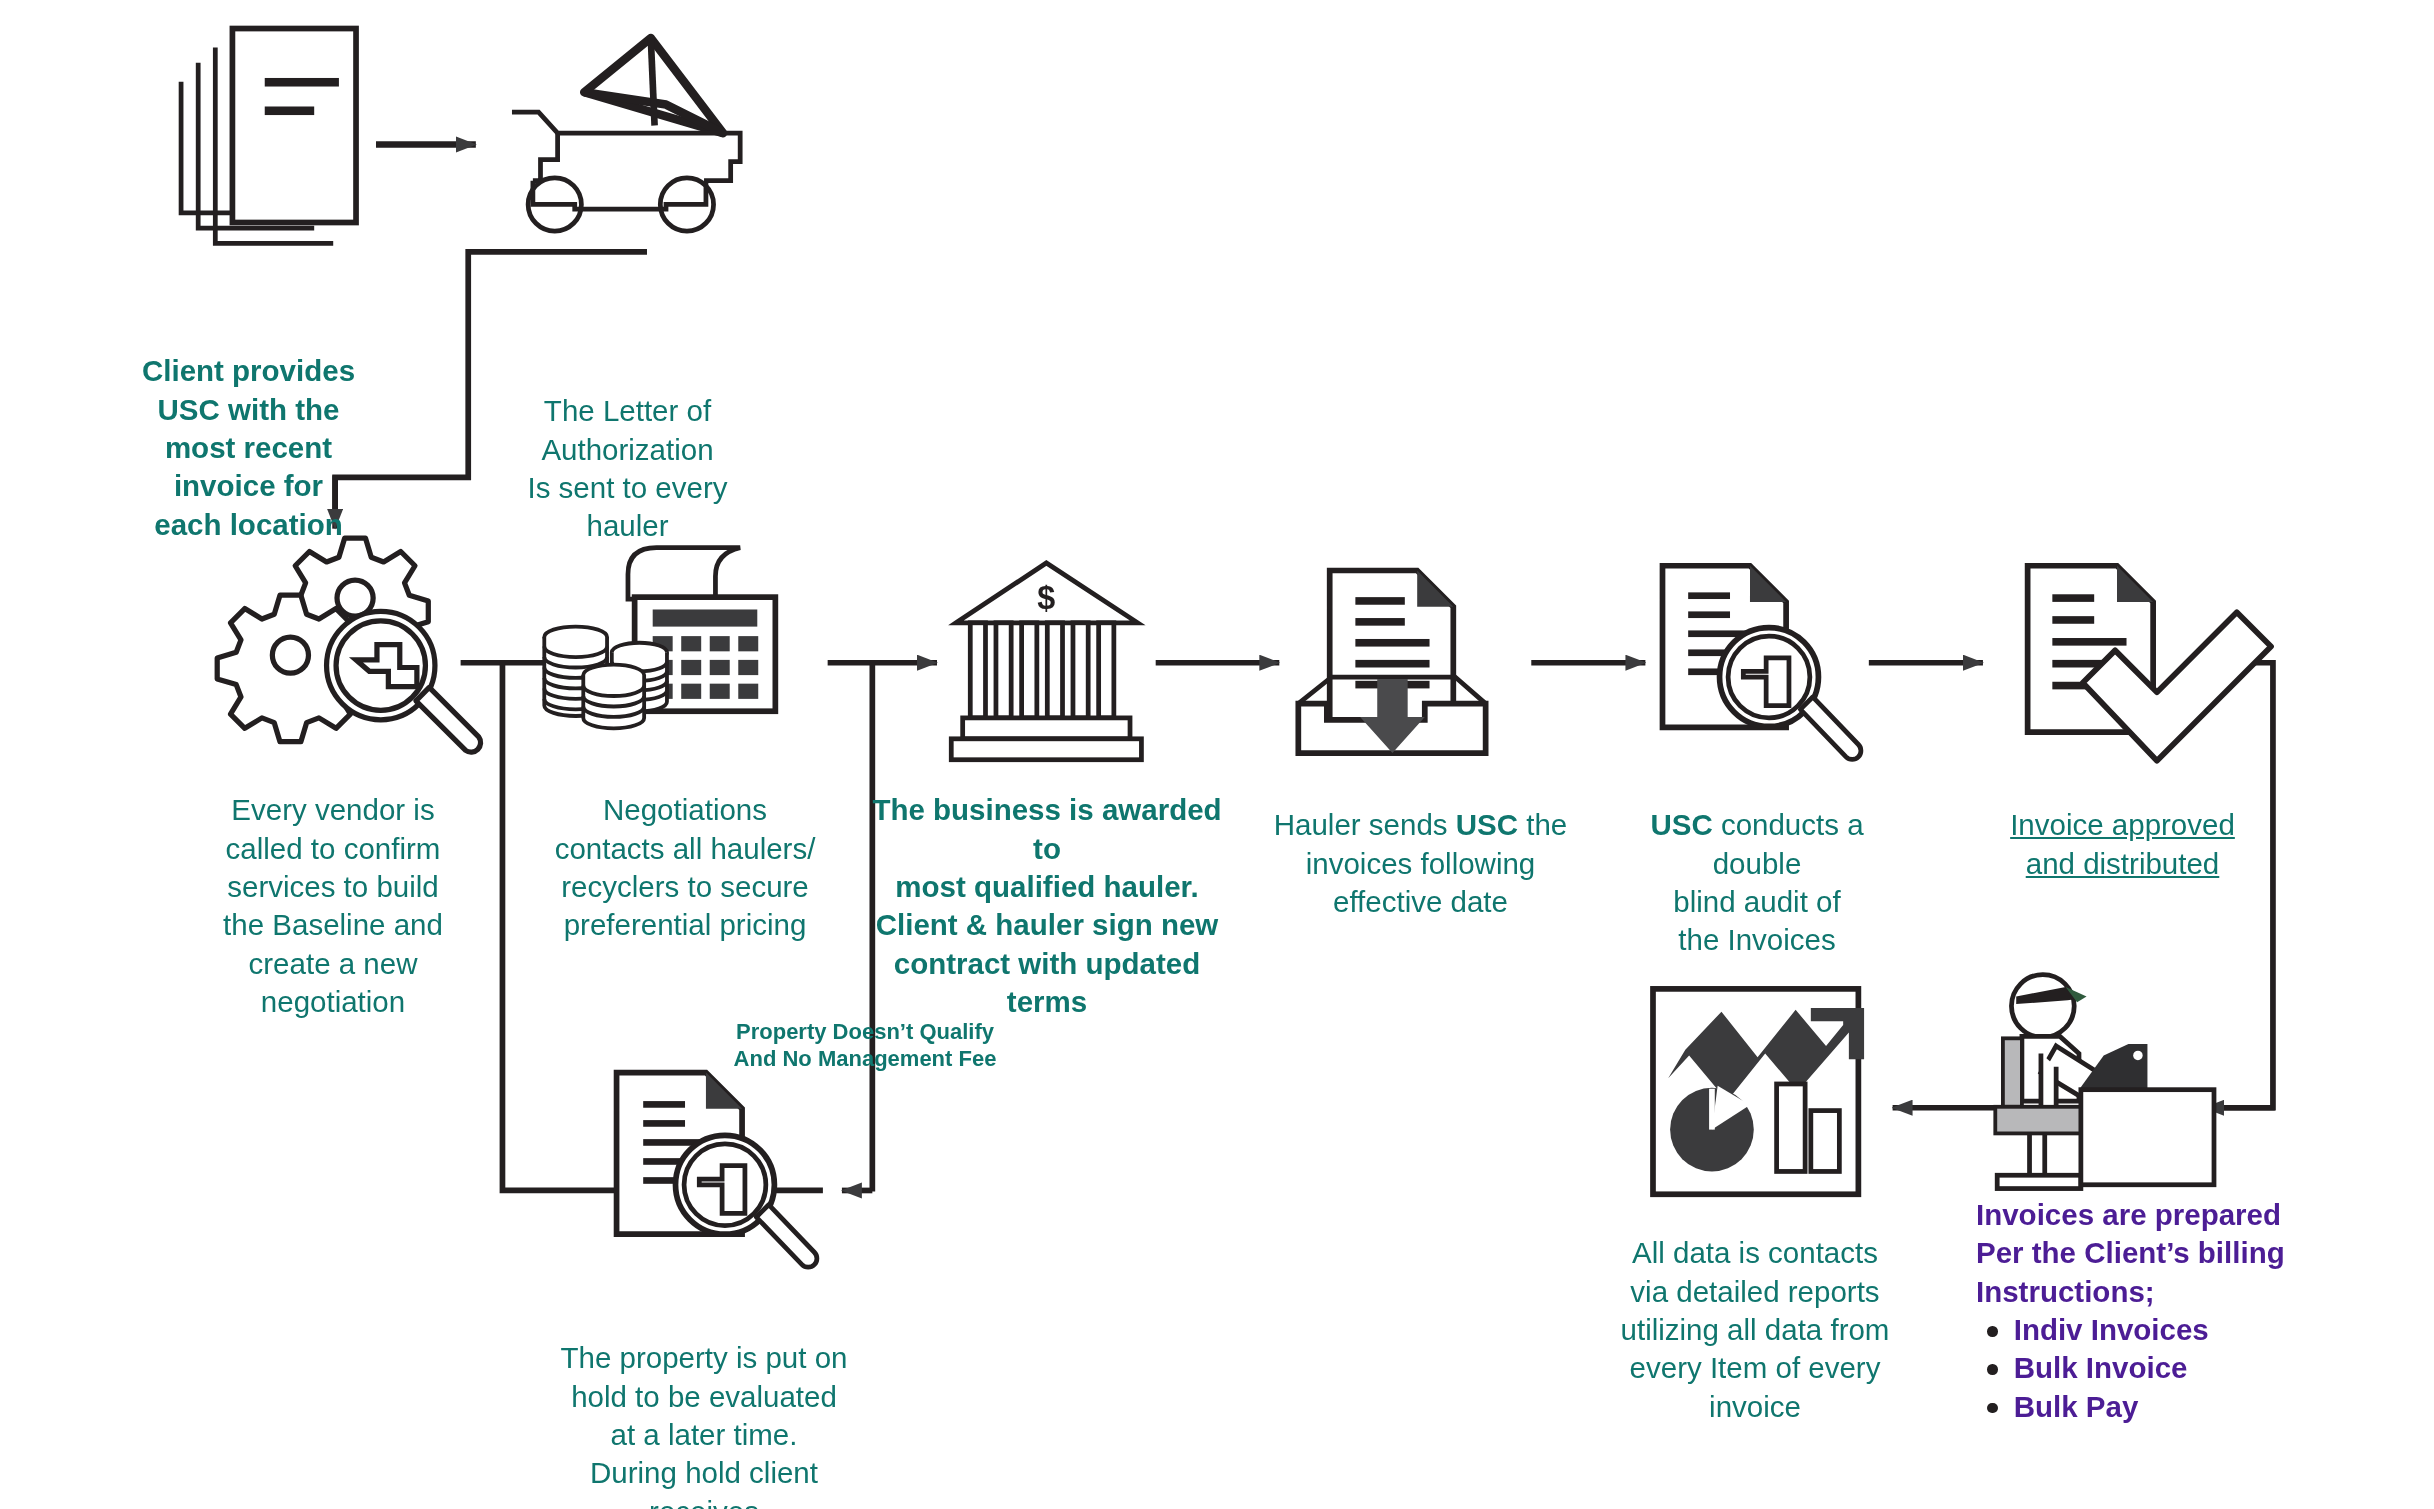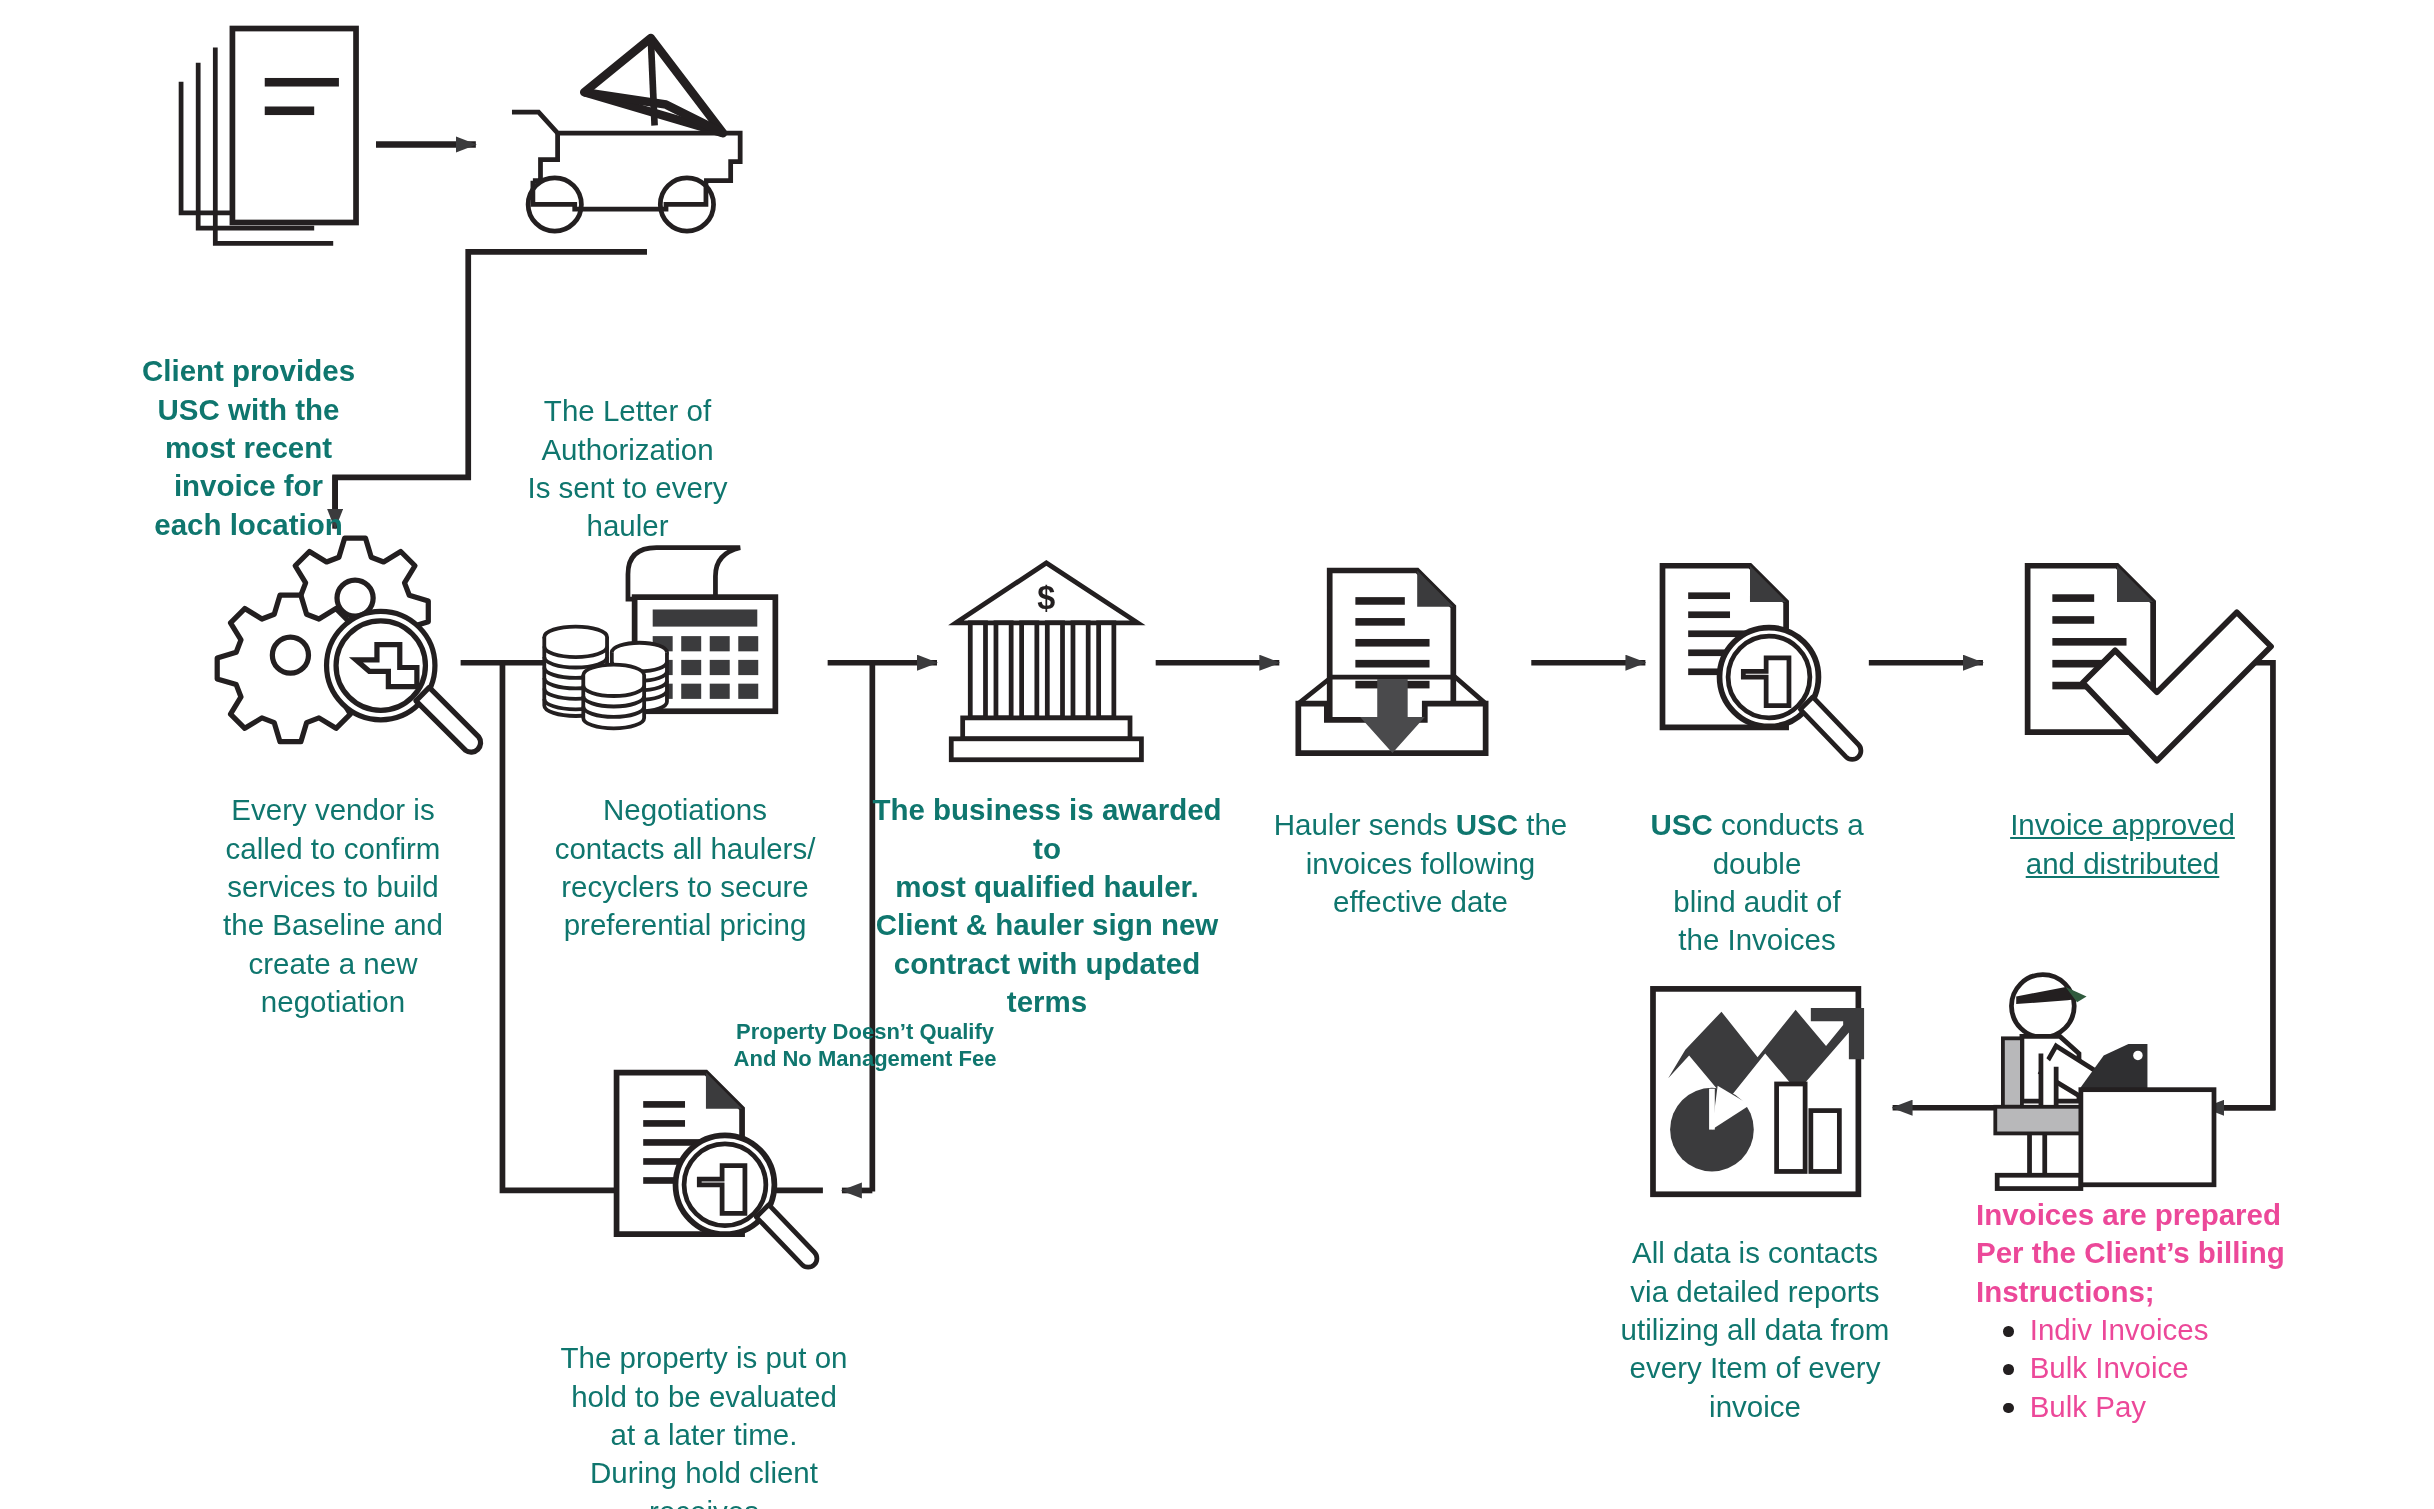--- a/index.html
+++ b/index.html
@@ -22,26 +22,26 @@
     font-size:29.5px;
   }
   .cap.bold{font-weight:bold;}
   .cap.small{font-size:22px;font-weight:bold;line-height:1.22;}
   .cap .b{font-weight:bold;}
 
   .bullets{
     position:absolute;
     font-size:29.5px;
     line-height:1.30;
-    color:#ec4899;
+    color:#4c1d95;
     text-align:left;
   }
   .bullets .hd{font-weight:bold;}
   .bullets ul{margin:0;padding:0 0 0 32px;list-style:none;}
-  .bullets li{font-weight:normal;position:relative;padding-left:5.7px;margin-left:16px;}
+  .bullets li{font-weight:bold;position:relative;padding-left:5.7px;}
   .bullets li:before{
     content:"";position:absolute;left:-21px;top:15px;
     width:10.5px;height:10.5px;border-radius:50%;background:#231f20;
   }
 </style>
 </head>
 <body>
 
 <div id="stage">
 

